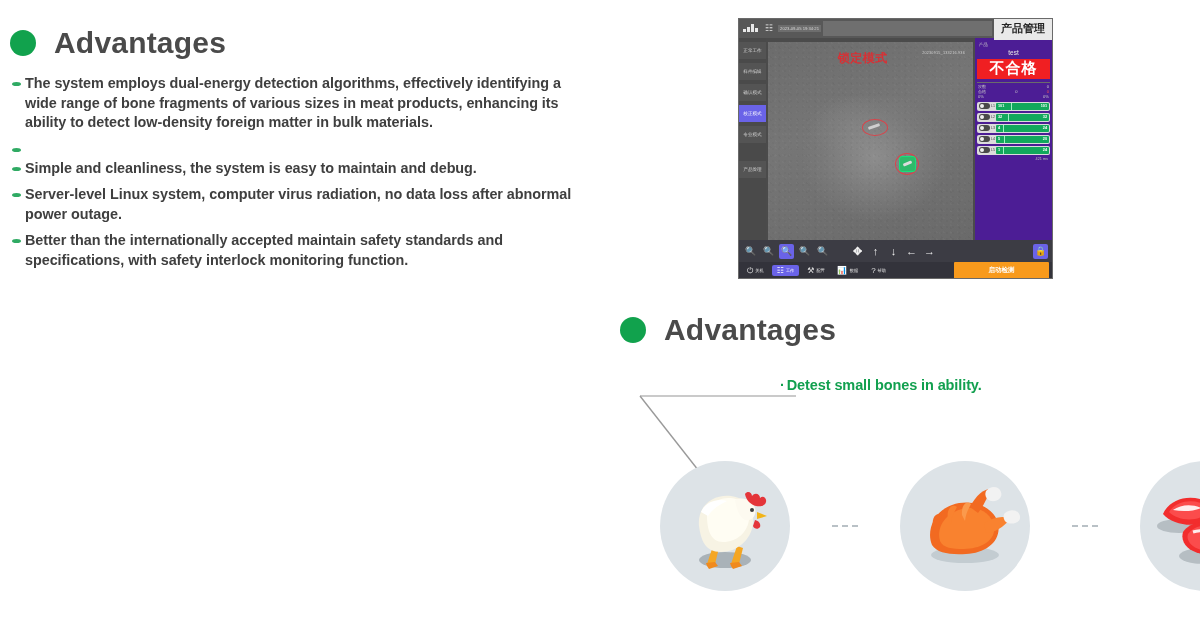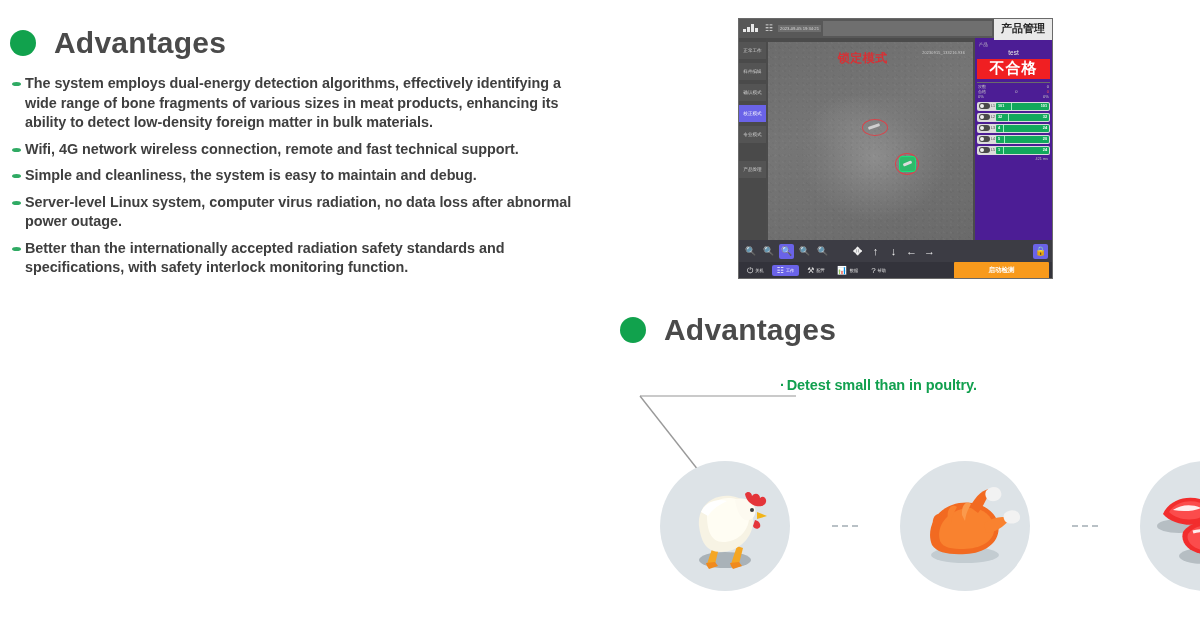--- a/index.html
+++ b/index.html
@@ -126,33 +126,32 @@
     <div class="head-dot"></div>
     <div class="head-text">Advantages</div>
   </div>
   <ul class="bullets">
     <li class="bullet">
       <span class="bdot"></span>
       <span class="btxt">The system employs dual-energy detection algorithms, effectively identifying a wide range of bone fragments of various sizes in meat products, enhancing its ability to detect low-density foreign matter in bulk materials.</span>
     </li>
     <li class="bullet">
       <span class="bdot"></span>
-      <span class="btxt">Wifi, 4G network wireless connection, remote and fast technical support.</span>
     </li>
     <li class="bullet">
       <span class="bdot"></span>
       <span class="btxt">Simple and cleanliness, the system is easy to maintain and debug.</span>
     </li>
     <li class="bullet">
       <span class="bdot"></span>
       <span class="btxt">Server-level Linux system, computer virus radiation, no data loss after abnormal power outage.</span>
     </li>
     <li class="bullet">
       <span class="bdot"></span>
-      <span class="btxt"> Better than the internationally accepted radiation safety standards and specifications, with safety interlock monitoring function.</span>
+      <span class="btxt"> Better than the internationally accepted maintain safety standards and specifications, with safety interlock monitoring function.</span>
     </li>
   </ul>
 </div>
 
 <div class="ui">
 
   <div class="ui-topbar">
     <div class="tb-icon">
       <div class="tb-bars">
           <i style="height:3px"></i>
@@ -303,21 +302,21 @@
   </div>
 </div>
 
 <div class="app-block">
   <div class="head-row">
     <div class="head-dot"></div>
     <div class="head-text">Advantages</div>
   </div>
 
   <div class="app-note">
-    <span class="nb">·</span><span>Detest small than in poultry.</span>
+    <span class="nb">·</span><span>Detest small bones in ability.</span>
   </div>
 
   <svg class="leader" viewBox="0 0 180 105">
     <line x1="22" y1="9" x2="178" y2="9" stroke="#b9b9b9" stroke-width="1.4"></line>
     <line x1="22" y1="9" x2="95" y2="102" stroke="#9a9a9a" stroke-width="1.4"></line>
   </svg>
 
   <div class="circles">
 
     <div class="circ">

